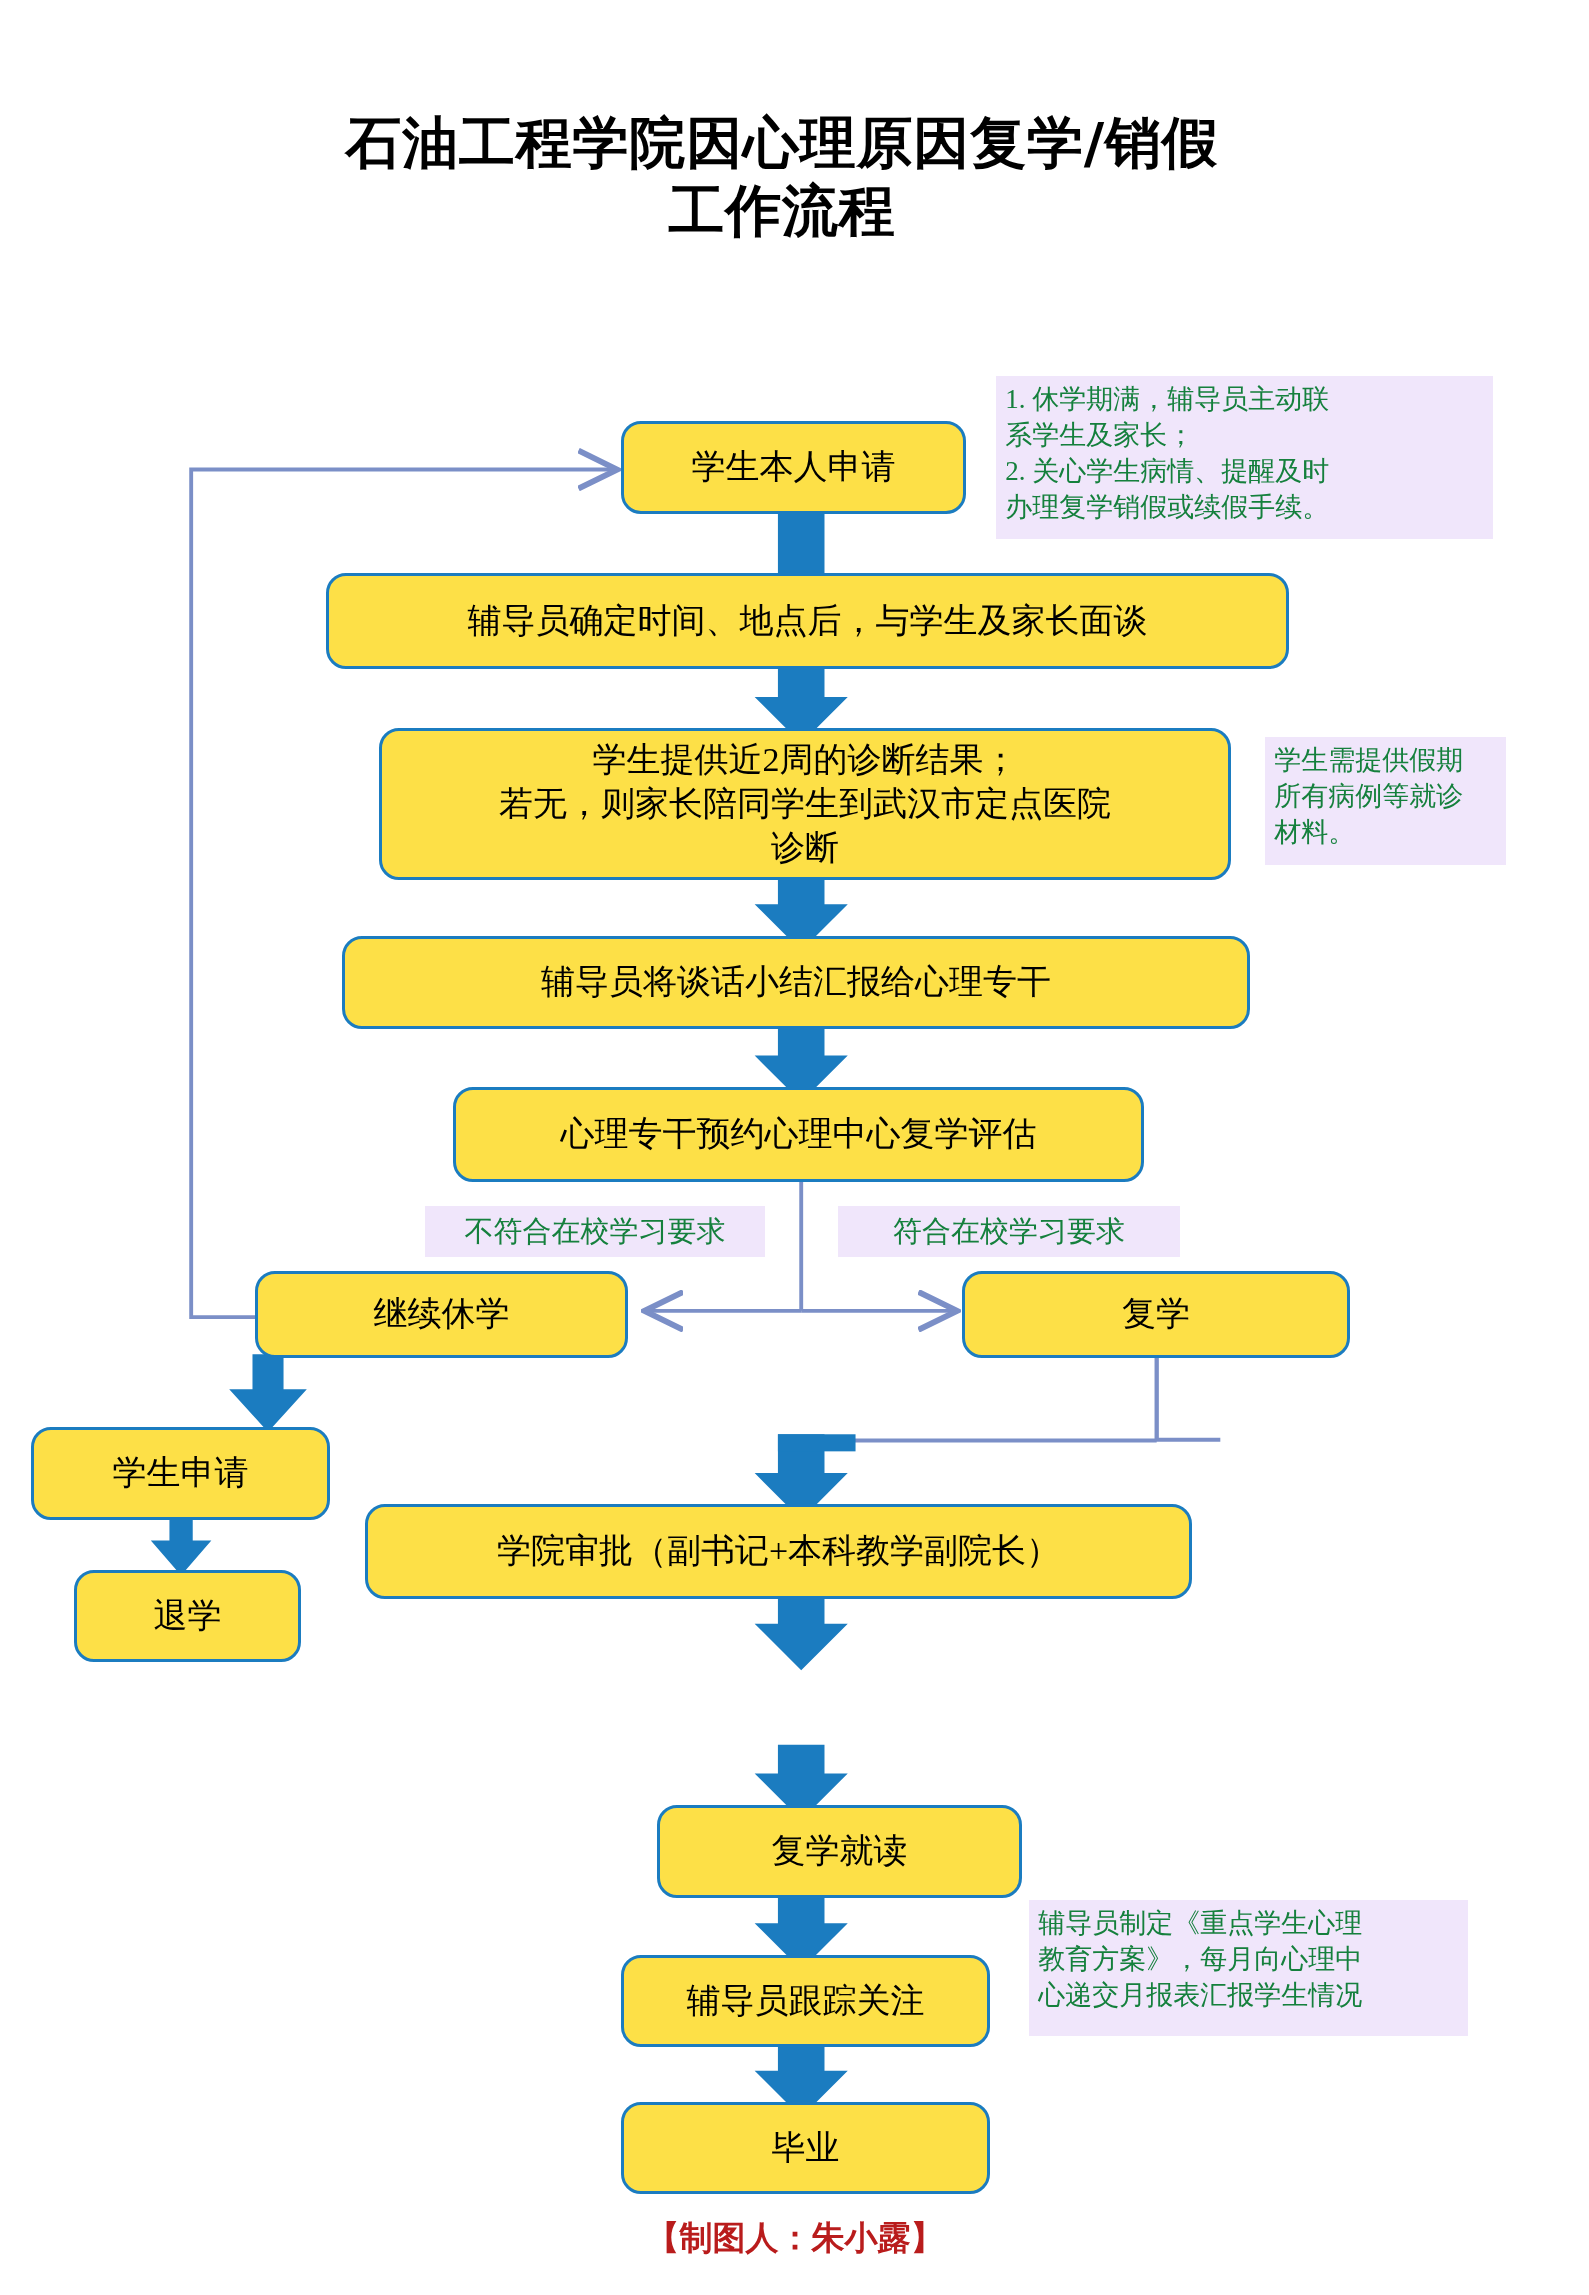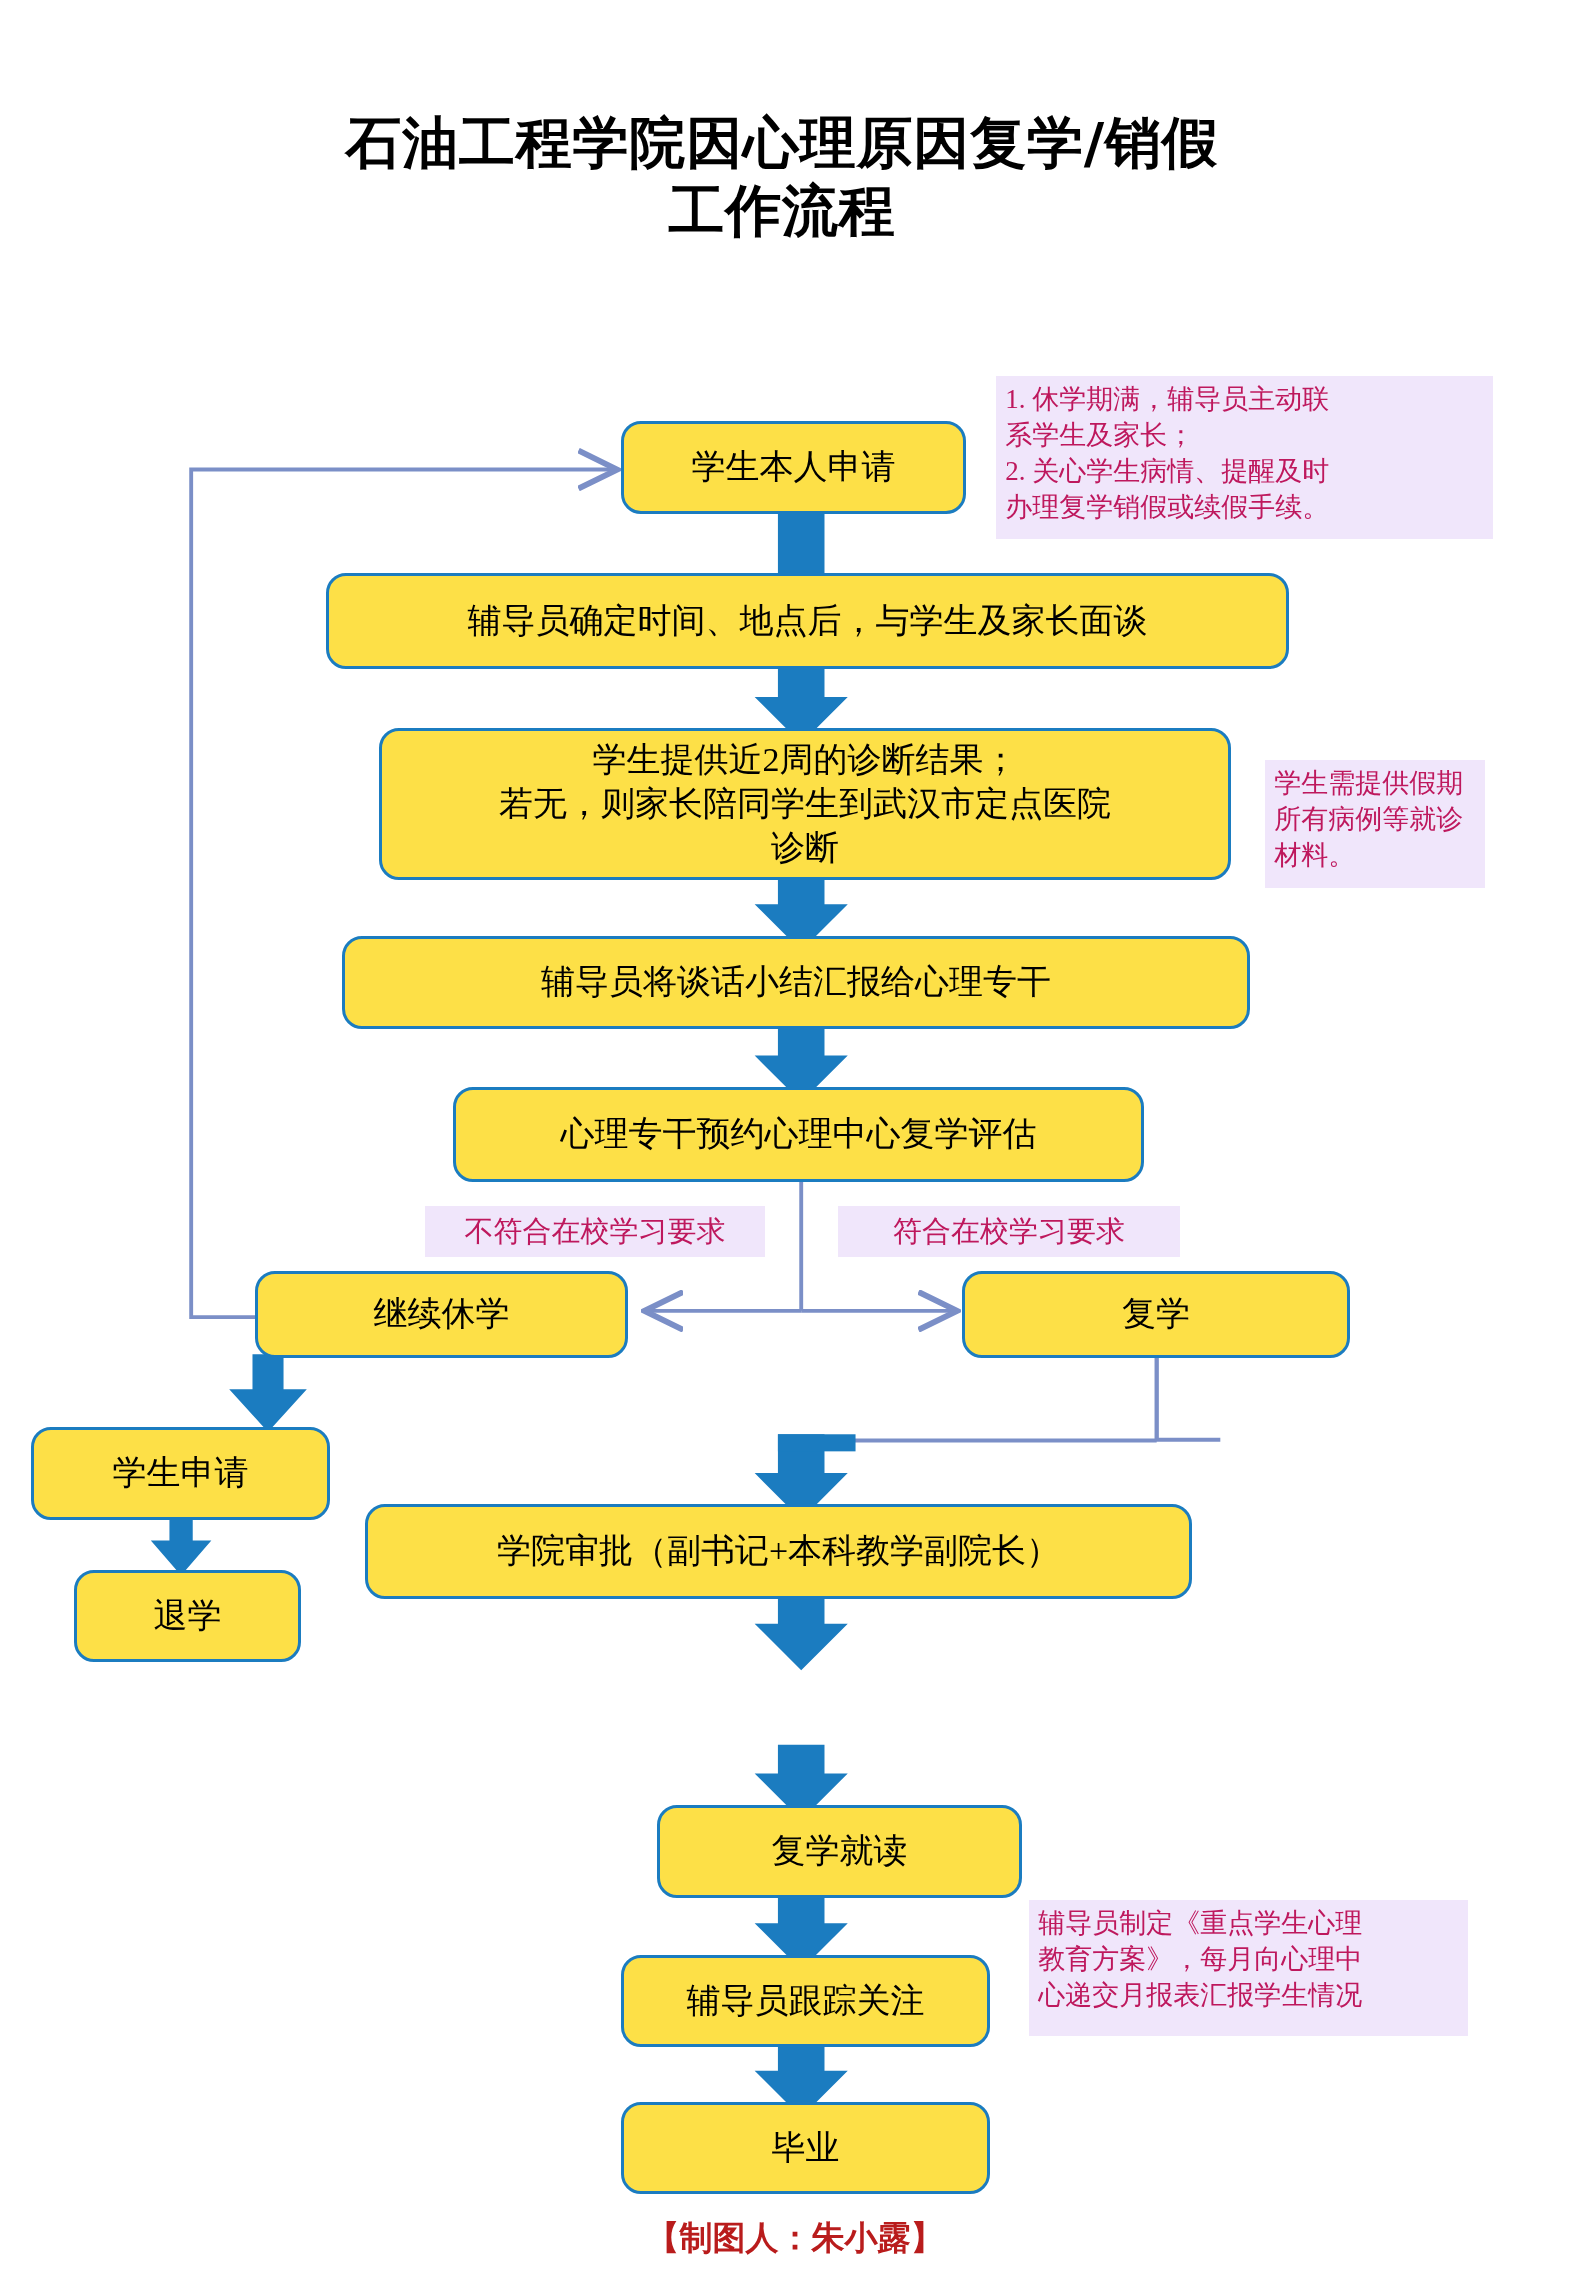--- a/index.html
+++ b/index.html
@@ -55,21 +55,21 @@
     line-height: 1.30;
     white-space: pre-line;
     z-index: 5;
   }
 
   
   .note {
     position: absolute;
     box-sizing: border-box;
     background: #F0E6FB;
-    color: #be185d;
+    color: #15803d;
     font-family: "Liberation Serif", "DejaVu Serif", serif;
     font-size: 27px;
     line-height: 1.33;
     padding: 6.2px 9.3px;
     white-space: pre-line;
     z-index: 4;
   }
   .note.center {
     display: flex;
     align-items: center;
@@ -176,21 +176,21 @@
     <g>
       <path d="M1022,2630 L1062,2630 L1062,2668 L1092,2668 L1032,2728 L972,2668 L1002,2668 L1002,2630 Z" fill="#1B7CC0"></path>
     </g>
   </svg>
 
   <div class="note" style="left:996px; top:376px; width:497px; height:163px;">1. 休学期满，辅导员主动联
 系学生及家长；
 2. 关心学生病情、提醒及时
 办理复学销假或续假手续。</div>
 
-  <div class="note" style="left:1265px; top:760px; width:220px; height:128px;">学生需提供假期
+  <div class="note" style="left:1265px; top:737px; width:241px; height:128px;">学生需提供假期
 所有病例等就诊
 材料。</div>
 
   <div class="note" style="left:1029px; top:1900px; width:439px; height:136px;">辅导员制定《重点学生心理
 教育方案》，每月向心理中
 心递交月报表汇报学生情况</div>
 
   <div class="note center" style="left:425px; top:1206px; width:340px; height:51px;">不符合在校学习要求</div>
 
   <div class="note center" style="left:838px; top:1206px; width:342px; height:51px;">符合在校学习要求</div>

